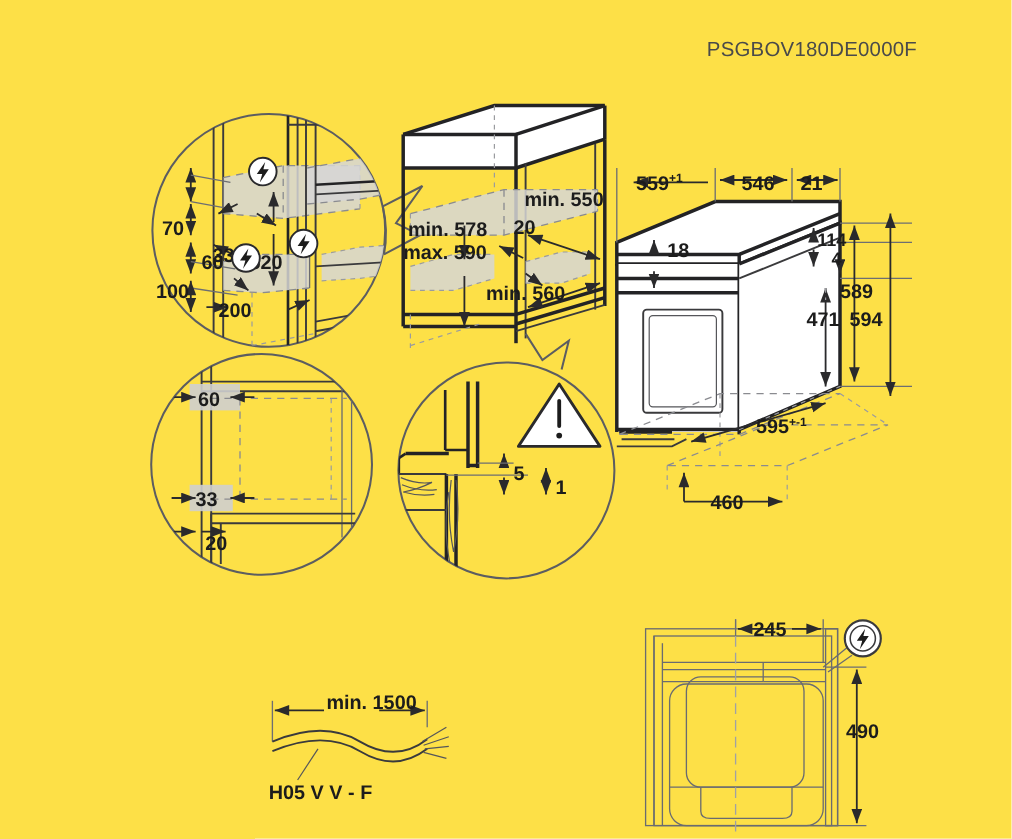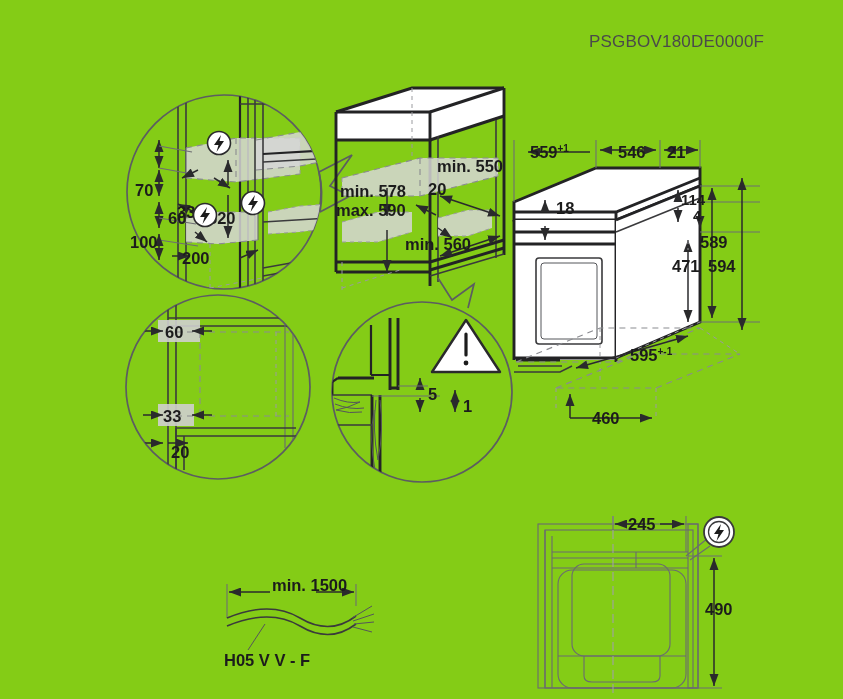--- a/index.html
+++ b/index.html
@@ -12,21 +12,21 @@
     width: 843px;
     height: 699px;
     font-family: "Liberation Sans", sans-serif;
     color: #1a1a1a;
     overflow: hidden;
   }
   #sheet {
     position: relative;
     width: 843px;
     height: 699px;
-    background: #84cc16;
+    background: #fde047;
   }
   #title-code {
     position: absolute;
     left: 589px;
     top: 32px;
     font-size: 17px;
     letter-spacing: 0.2px;
     color: #4a4a4a;
     font-family: "Liberation Sans", sans-serif;
     white-space: nowrap;

